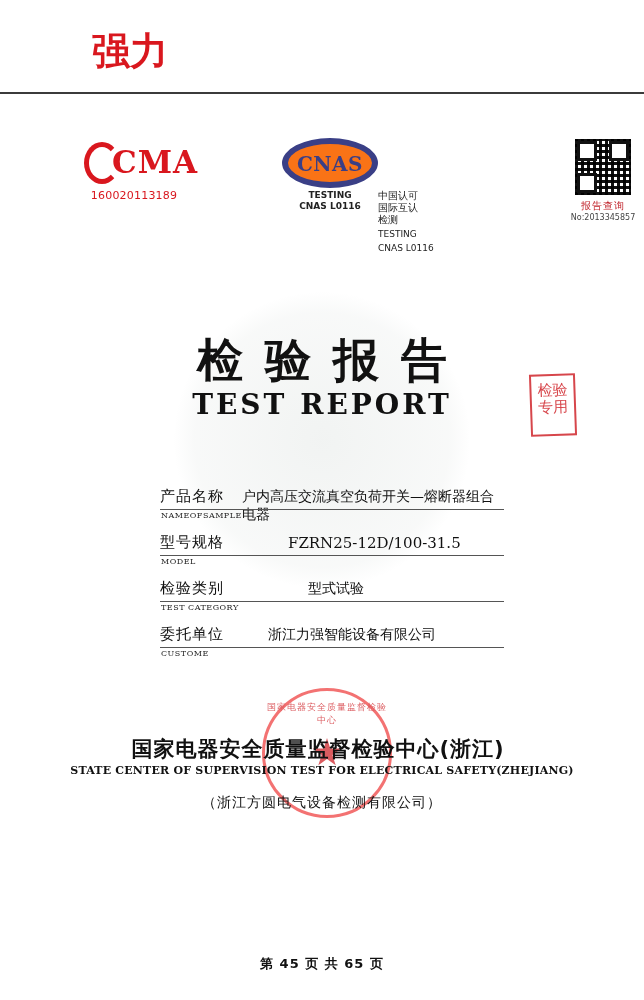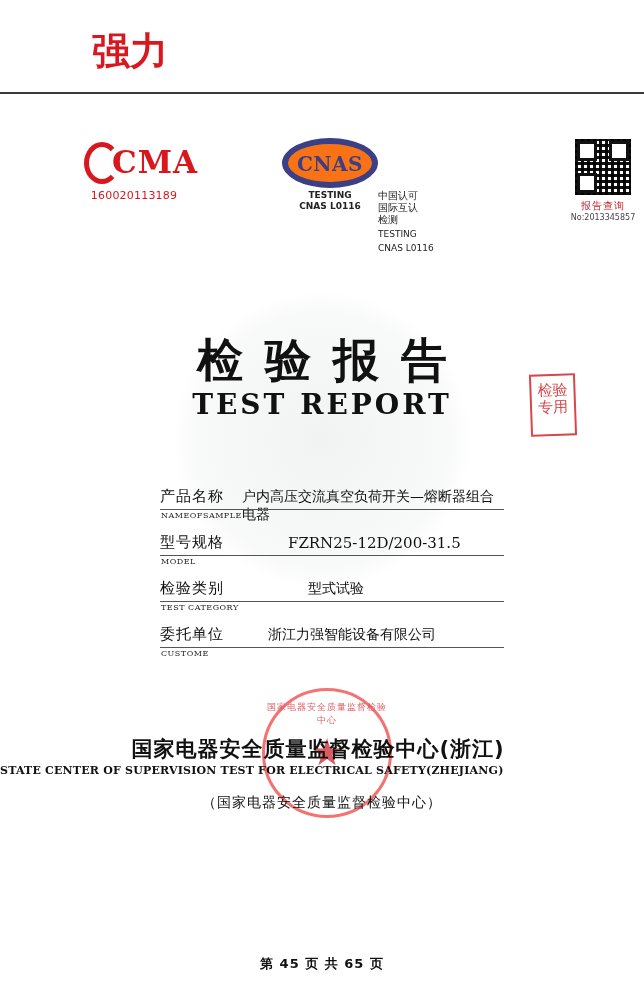--- a/index.html
+++ b/index.html
@@ -369,21 +369,21 @@
     font-family: "DejaVu Sans", sans-serif;
     font-size: 21px;
     font-weight: 700;
     letter-spacing: 1px;
     color: #111;
   }
   .org-en {
     position: absolute;
     left: 0; right: 0;
     top: 764px;
-    text-align: left;
+    text-align: center;
     font-family: "DejaVu Serif", serif;
     font-size: 11px;
     font-weight: 700;
     letter-spacing: 0.2px;
     color: #111;
   }
   .org-sub {
     position: absolute;
     left: 0; right: 0;
     top: 794px;
@@ -479,21 +479,21 @@
 
   <div class="field-row">
     <div class="field-label-cn">产品名称</div>
     <div class="field-value fv-sample">户内高压交流真空负荷开关—熔断器组合电器</div>
     <div class="field-line"></div>
     <div class="field-label-en">NAMEOFSAMPLE</div>
   </div>
 
   <div class="field-row">
     <div class="field-label-cn">型号规格</div>
-    <div class="field-value fv-model">FZRN25-12D/200-31.5</div>
+    <div class="field-value fv-model">FZRN25-12D/100-31.5</div>
     <div class="field-line"></div>
     <div class="field-label-en">MODEL</div>
   </div>
 
   <div class="field-row">
     <div class="field-label-cn">检验类别</div>
     <div class="field-value fv-cat">型式试验</div>
     <div class="field-line"></div>
     <div class="field-label-en">TEST CATEGORY</div>
   </div>
@@ -505,15 +505,15 @@
     <div class="field-label-en">CUSTOME</div>
   </div>
 </div>
 
 <div class="seal">
   <div class="seal-text">国家电器安全质量监督检验中心</div>
 </div>
 
 <div class="org-cn">国家电器安全质量监督检验中心(浙江)</div>
 <div class="org-en">STATE CENTER OF SUPERVISION TEST FOR ELECTRICAL SAFETY(ZHEJIANG)</div>
-<div class="org-sub">（国家电器安全质量监督检验中心）</div>
+<div class="org-sub">（浙江方圆电气设备检测有限公司）</div>
 
 <div class="page-footer">第 45 页 共 65 页</div>
 
 </body></html>

